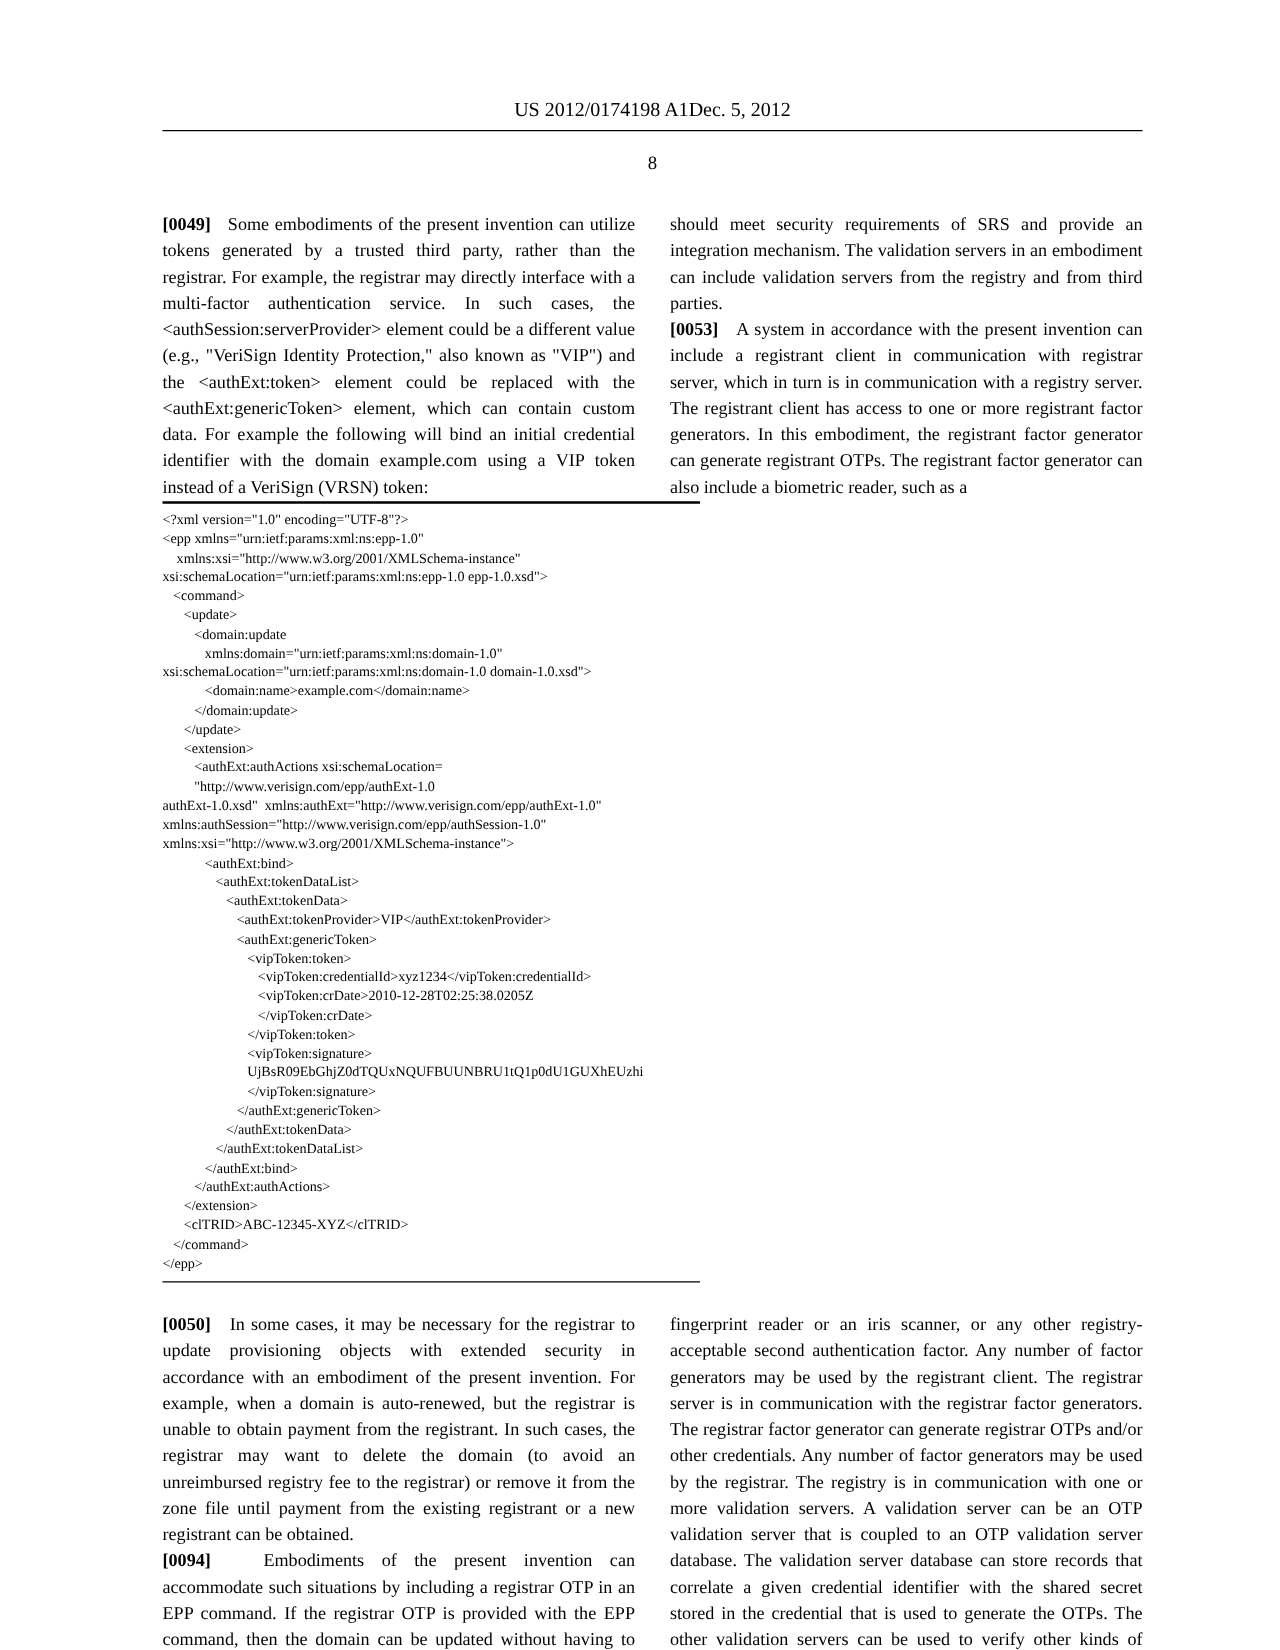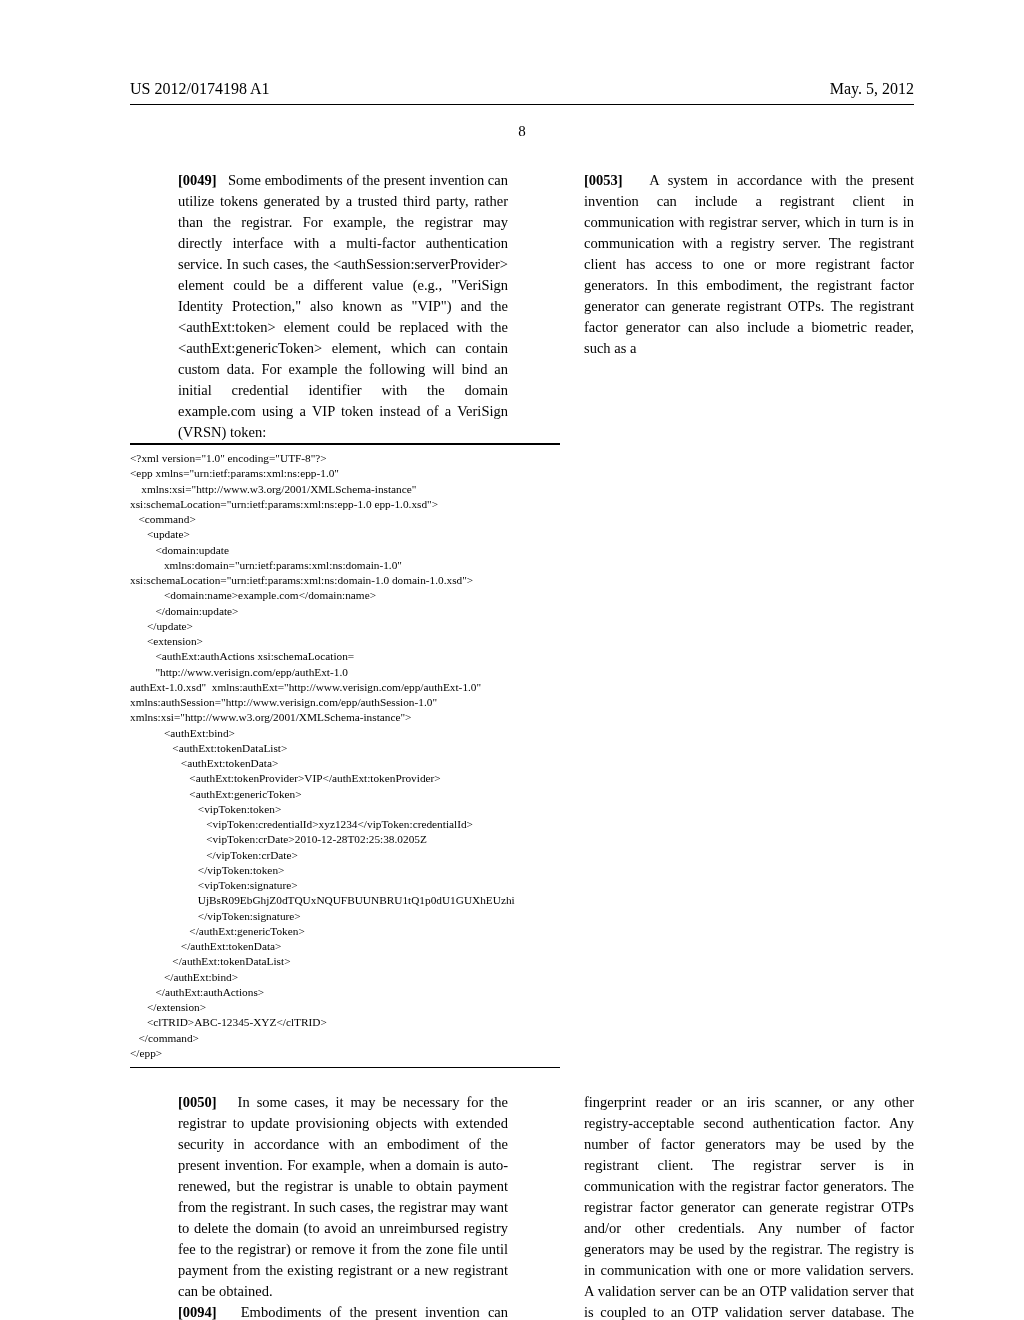--- a/index.html
+++ b/index.html
@@ -9,21 +9,21 @@
     width: 1024px;
     height: 1320px;
     position: relative;
     color: #000;
   }
   .page {
     padding: 80px 110px 60px 130px;
   }
   .header {
     display: flex;
-    justify-content: space-between;
+    justify-content: center;
     font-size: 16px;
     margin-bottom: 6px;
   }
   .header-rule {
     border: none;
     border-top: 1.5px solid #000;
     margin-bottom: 18px;
   }
   .page-number {
     text-align: center;
@@ -32,21 +32,20 @@
   }
   .columns {
     display: flex;
     gap: 28px;
   }
   .col {
     flex: 1;
     font-size: 14.5px;
     line-height: 1.45;
     text-align: justify;
-    margin-left: 48px;
   }
   .para {
     margin: 0;
   }
   .para-num {
     font-weight: bold;
   }
   .code-block {
     margin: 18px 0 24px 0;
     width: 430px;
@@ -70,32 +69,33 @@
   .full-width-section {
     margin-top: 0;
   }
 </style>
 </head>
 <body>
 
 <div class="page">
   <div class="header">
     <span>US 2012/0174198 A1</span>
-    <span>May. 5, 2012</span>
+    <span>Dec. 5, 2012</span>
   </div>
   <hr class="header-rule">
   <div class="page-number">8</div>
 
   <div class="columns">
     <div class="col">
       <p class="para">
         <span class="para-num">[0049]</span><span>&nbsp;&nbsp;&nbsp;Some embodiments of the present invention can utilize tokens generated by a trusted third party, rather than the registrar. For example, the registrar may directly interface with a multi-factor authentication service. In such cases, the &lt;authSession:serverProvider&gt; element could be a different value (e.g., "VeriSign Identity Protection," also known as "VIP") and the &lt;authExt:token&gt; element could be replaced with the &lt;authExt:genericToken&gt; element, which can contain custom data. For example the following will bind an initial credential identifier with the domain example.com using a VIP token instead of a VeriSign (VRSN) token:</span>
       </p>
     </div>
     <div class="col">
+      <p class="para">should meet security requirements of SRS and provide an integration mechanism. The validation servers in an embodiment can include validation servers from the registry and from third parties.</p>
       <p class="para">
         <span class="para-num">[0053]</span><span>&nbsp;&nbsp;&nbsp;A system in accordance with the present invention can include a registrant client in communication with registrar server, which in turn is in communication with a registry server. The registrant client has access to one or more registrant factor generators. In this embodiment, the registrant factor generator can generate registrant OTPs. The registrant factor generator can also include a biometric reader, such as a</span>
       </p>
     </div>
   </div>
 
   <div class="code-block full-width-section">
     <hr class="code-rule">
     <div class="code-content">&lt;?xml version="1.0" encoding="UTF-8"?&gt;
 &lt;epp xmlns="urn:ietf:params:xml:ns:epp-1.0"

